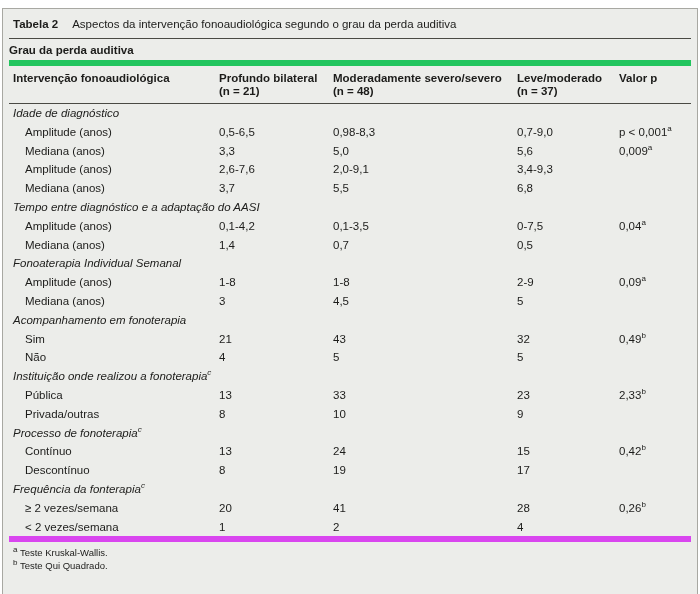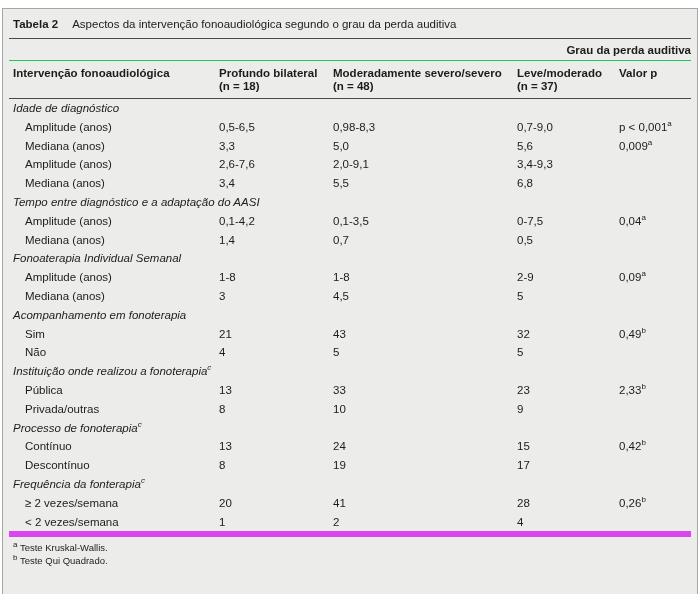--- a/index.html
+++ b/index.html
@@ -19,24 +19,24 @@
     overflow: hidden;
   }
   .title-row {
     padding: 9px 4px 8px 4px;
     border-bottom: 1px solid #4a4a44;
     font-size: 11.5px;
   }
   .title-label { font-weight: bold; margin-right: 14px; }
   .title-caption { font-weight: normal; }
   .group-header {
-    text-align: right; font-weight: bold;
+    text-align: left; font-weight: bold;
     font-size: 11.5px;
     padding: 5px 0 4px 0;
-    border-bottom: 1px solid #22c55e;
+    border-bottom: 6px solid #22c55e;
   }
   table { width: 100%; border-collapse: collapse; table-layout: fixed; }
   thead th {
     text-align: left; vertical-align: top;
     font-size: 11.5px; font-weight: bold;
     padding: 6px 4px 5px 0;
     border-bottom: 1px solid #4a4a44;
     line-height: 13px;
     white-space: nowrap;
   }
@@ -76,21 +76,21 @@
       <col style="width:102px">
       <col>
     </colgroup>
     <thead>
       <tr>
         <th>
           <div>Intervenção fonoaudiológica</div>
         </th>
         <th>
           <div>Profundo bilateral</div>
-          <div>(n = 18)</div>
+          <div>(n = 21)</div>
         </th>
         <th>
           <div>Moderadamente severo/severo</div>
           <div>(n = 48)</div>
         </th>
         <th>
           <div>Leve/moderado</div>
           <div>(n = 37)</div>
         </th>
         <th>
@@ -118,21 +118,21 @@
         </tr>
         <tr class="data-row">
           <td class="row-label">Amplitude (anos)</td>
           <td class="value-cell">2,6-7,6</td>
           <td class="value-cell">2,0-9,1</td>
           <td class="value-cell">3,4-9,3</td>
           <td class="value-cell p-cell"></td>
         </tr>
         <tr class="data-row">
           <td class="row-label">Mediana (anos)</td>
-          <td class="value-cell">3,4</td>
+          <td class="value-cell">3,7</td>
           <td class="value-cell">5,5</td>
           <td class="value-cell">6,8</td>
           <td class="value-cell p-cell"></td>
         </tr>
         <tr class="section-row">
           <td class="section-title" colspan="5">Tempo entre diagnóstico e a adaptação do AASI</td>
         </tr>
         <tr class="data-row">
           <td class="row-label">Amplitude (anos)</td>
           <td class="value-cell">0,1-4,2</td>

